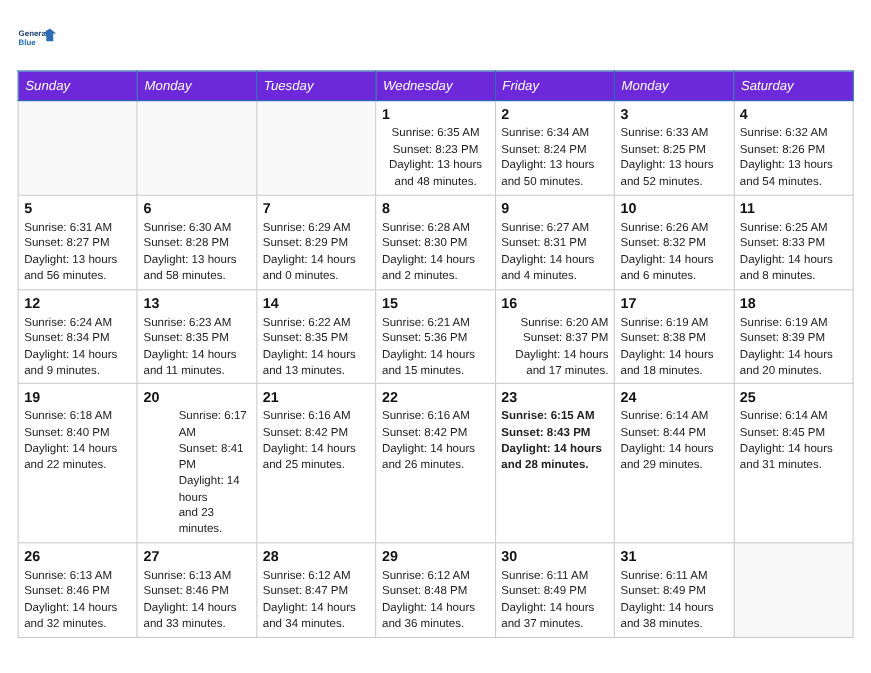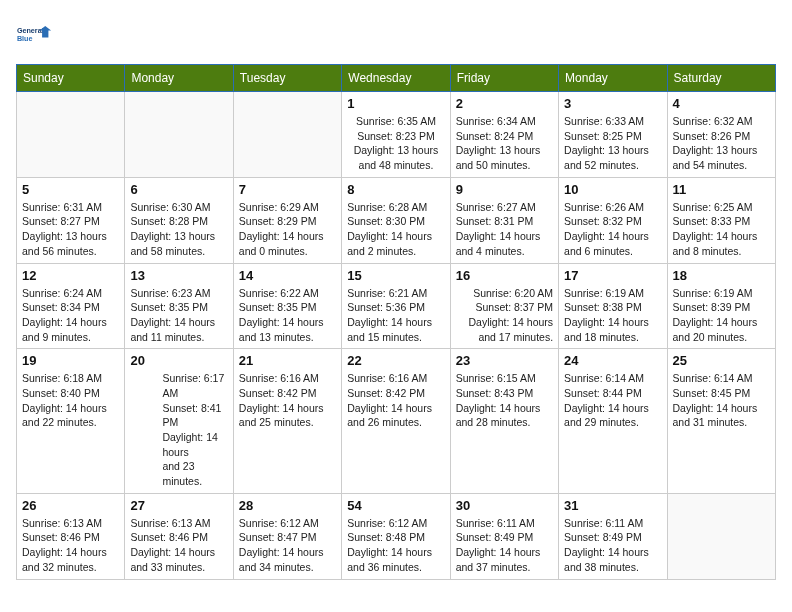--- a/index.html
+++ b/index.html
@@ -36,27 +36,28 @@
     .location-title {
       font-size: 15px;
       color: #333;
     }
     .calendar {
       width: 100%;
       border-collapse: collapse;
       font-size: 11px;
     }
     .calendar th {
-      background: #4d7c0f;
+      background: #6d28d9;
       color: #fff;
       text-align: left;
       padding: 6px 6px;
       font-size: 12px;
       font-weight: normal;
       border: 1px solid #2a6db5;
+      font-style: italic;
     }
     .calendar td {
       border: 1px solid #ccc;
       vertical-align: top;
       padding: 4px 5px;
       width: 108px;
       min-height: 80px;
       background: #fff;
     }
     .calendar td.empty {
@@ -263,21 +264,21 @@
         </td>
         <td>
           <div class="day-number">22</div>
           <div class="day-info" style="white-space: pre-line;">Sunrise: 6:16 AM
 Sunset: 8:42 PM
 Daylight: 14 hours
 and 26 minutes.</div>
         </td>
         <td>
           <div class="day-number">23</div>
-          <div class="day-info" style="white-space: pre-line;">Sunrise: 6:15 AM
+          <div class="day-info" style="white-space: pre-line; font-weight: bold;">Sunrise: 6:15 AM
 Sunset: 8:43 PM
 Daylight: 14 hours
 and 28 minutes.</div>
         </td>
         <td>
           <div class="day-number">24</div>
           <div class="day-info" style="white-space: pre-line;">Sunrise: 6:14 AM
 Sunset: 8:44 PM
 Daylight: 14 hours
 and 29 minutes.</div>
@@ -306,21 +307,21 @@
 and 33 minutes.</div>
         </td>
         <td>
           <div class="day-number">28</div>
           <div class="day-info" style="white-space: pre-line;">Sunrise: 6:12 AM
 Sunset: 8:47 PM
 Daylight: 14 hours
 and 34 minutes.</div>
         </td>
         <td>
-          <div class="day-number">54</div>
+          <div class="day-number">29</div>
           <div class="day-info" style="white-space: pre-line;">Sunrise: 6:12 AM
 Sunset: 8:48 PM
 Daylight: 14 hours
 and 36 minutes.</div>
         </td>
         <td>
           <div class="day-number">30</div>
           <div class="day-info" style="white-space: pre-line;">Sunrise: 6:11 AM
 Sunset: 8:49 PM
 Daylight: 14 hours

